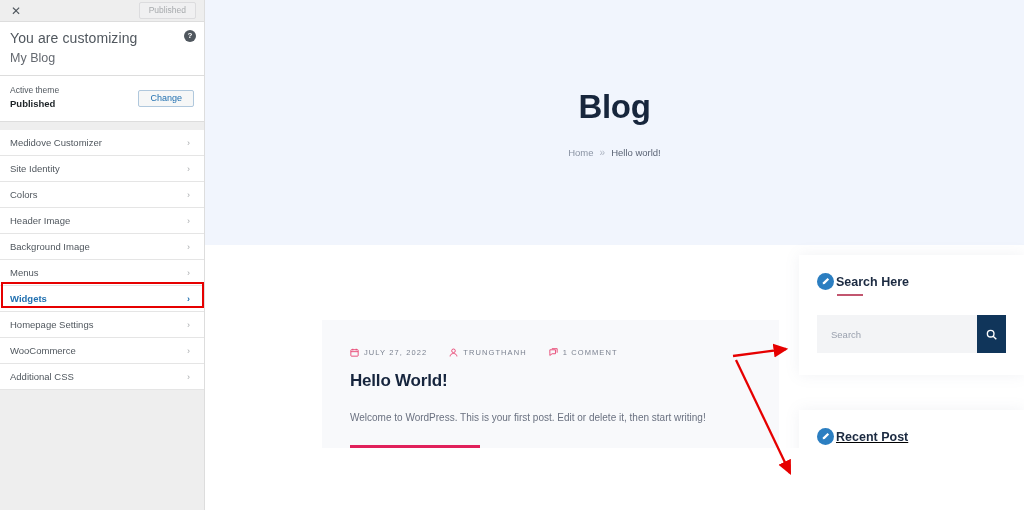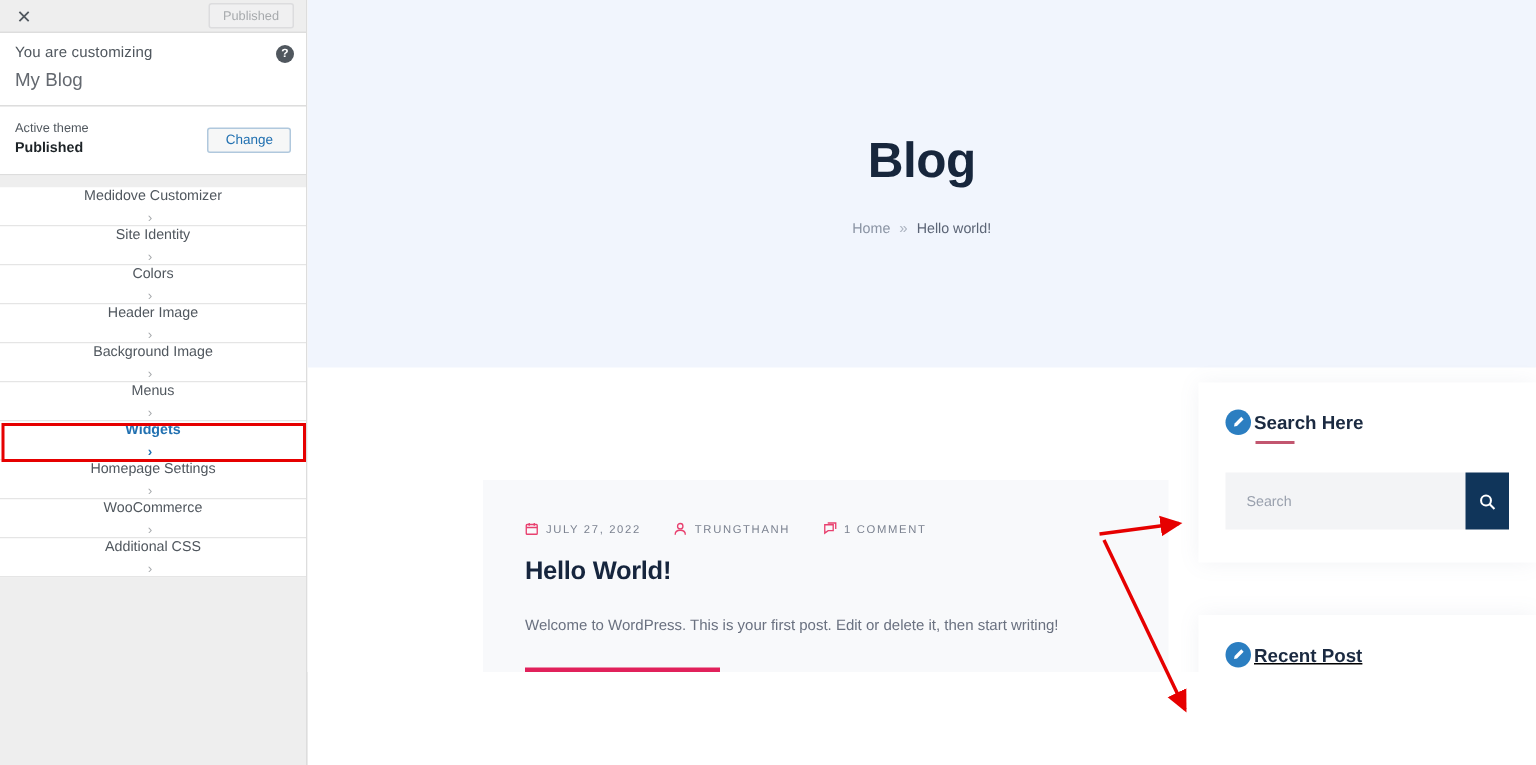--- a/index.html
+++ b/index.html
@@ -28,21 +28,21 @@
   }
   .cz-publish {
     font-size:8.5px; color:#a7aaad; background:#f0f0f1;
     border:1px solid #dcdcde; border-radius:2px; padding:3px 9px;
     line-height:1;
   }
   .cz-head {
     background:#fff; border-bottom:1px solid #dddddd;
     padding:8px 12px 10px 10px; position:relative;
   }
-  .cz-head-label { font-size:10px; color:#50575e; letter-spacing:.1px; }
+  .cz-head-label { font-size:14px; color:#50575e; letter-spacing:.1px; }
   .cz-head-title { font-size:12.5px; color:#646970; margin-top:5px; font-weight:400; }
   .cz-help {
     position:absolute; right:8px; top:8px; width:12px; height:12px;
     border-radius:50%; background:#50575e; color:#fff; font-size:8px;
     font-weight:bold; display:flex; align-items:center; justify-content:center;
     line-height:1; cursor:pointer;
   }
   .cz-theme {
     background:#fff; border-bottom:1px solid #dddddd;
     padding:9px 10px 10px 10px; display:flex; align-items:center;
@@ -56,21 +56,20 @@
     border:1px solid #b0c8dd; border-radius:2px; padding:3px 11px;
     line-height:1; cursor:pointer;
   }
   .cz-spacer { height:8px; background:#eeeeee; }
   .cz-list { background:#fff; }
   .cz-item {
     height:26px; display:flex; align-items:center; justify-content:space-between;
     padding:0 10px 0 10px; border-bottom:1px solid #e5e5e5;
     font-size:9.5px; color:#50575e; cursor:pointer; background:#fff;
     position:relative;
-    flex-direction:column;
   }
   .cz-item .chev { font-size:9px; color:#a7aaad; margin-right:4px; }
   .cz-item.active { color:#2271b1; font-weight:bold; }
   .cz-item.active .chev { color:#2271b1; font-weight:bold; }
   .cz-highlight {
     position:absolute; left:1px; top:282px; width:203px; height:26px;
     border:2px solid #e60000; pointer-events:none; z-index:6;
   }
   .cz-fill { flex:1; background:#eeeeee; }
 

